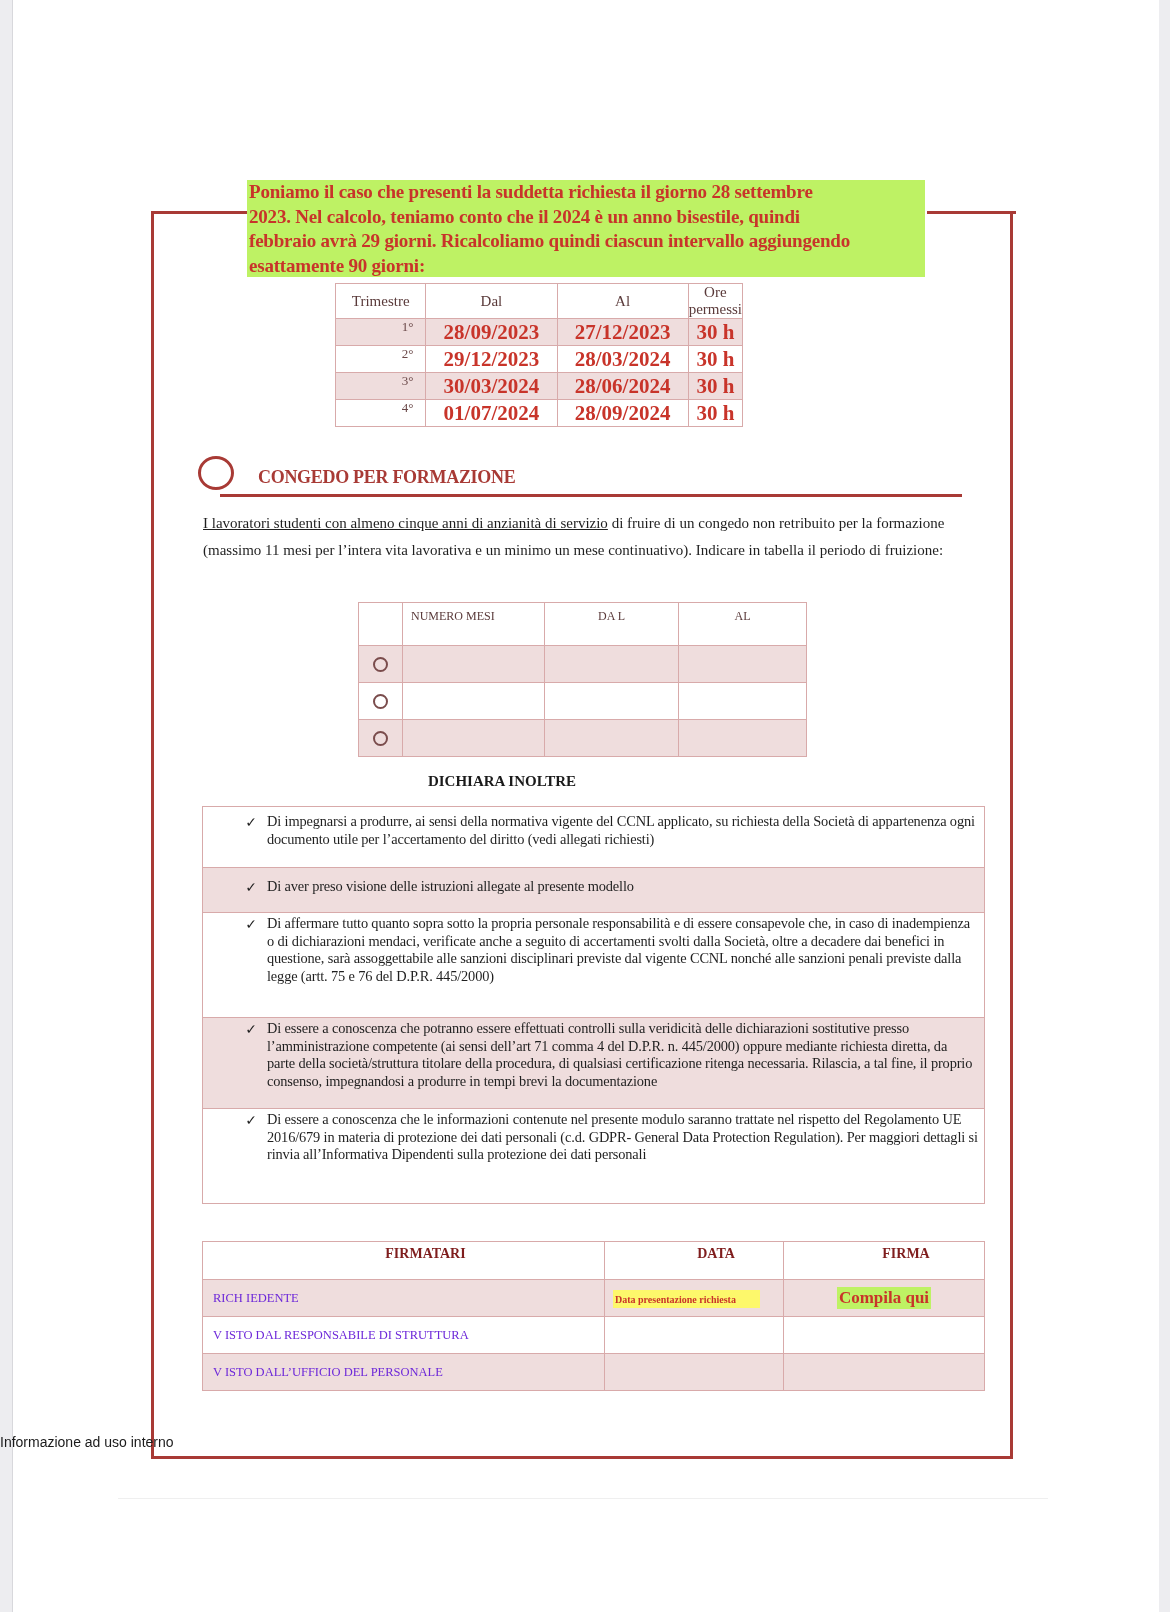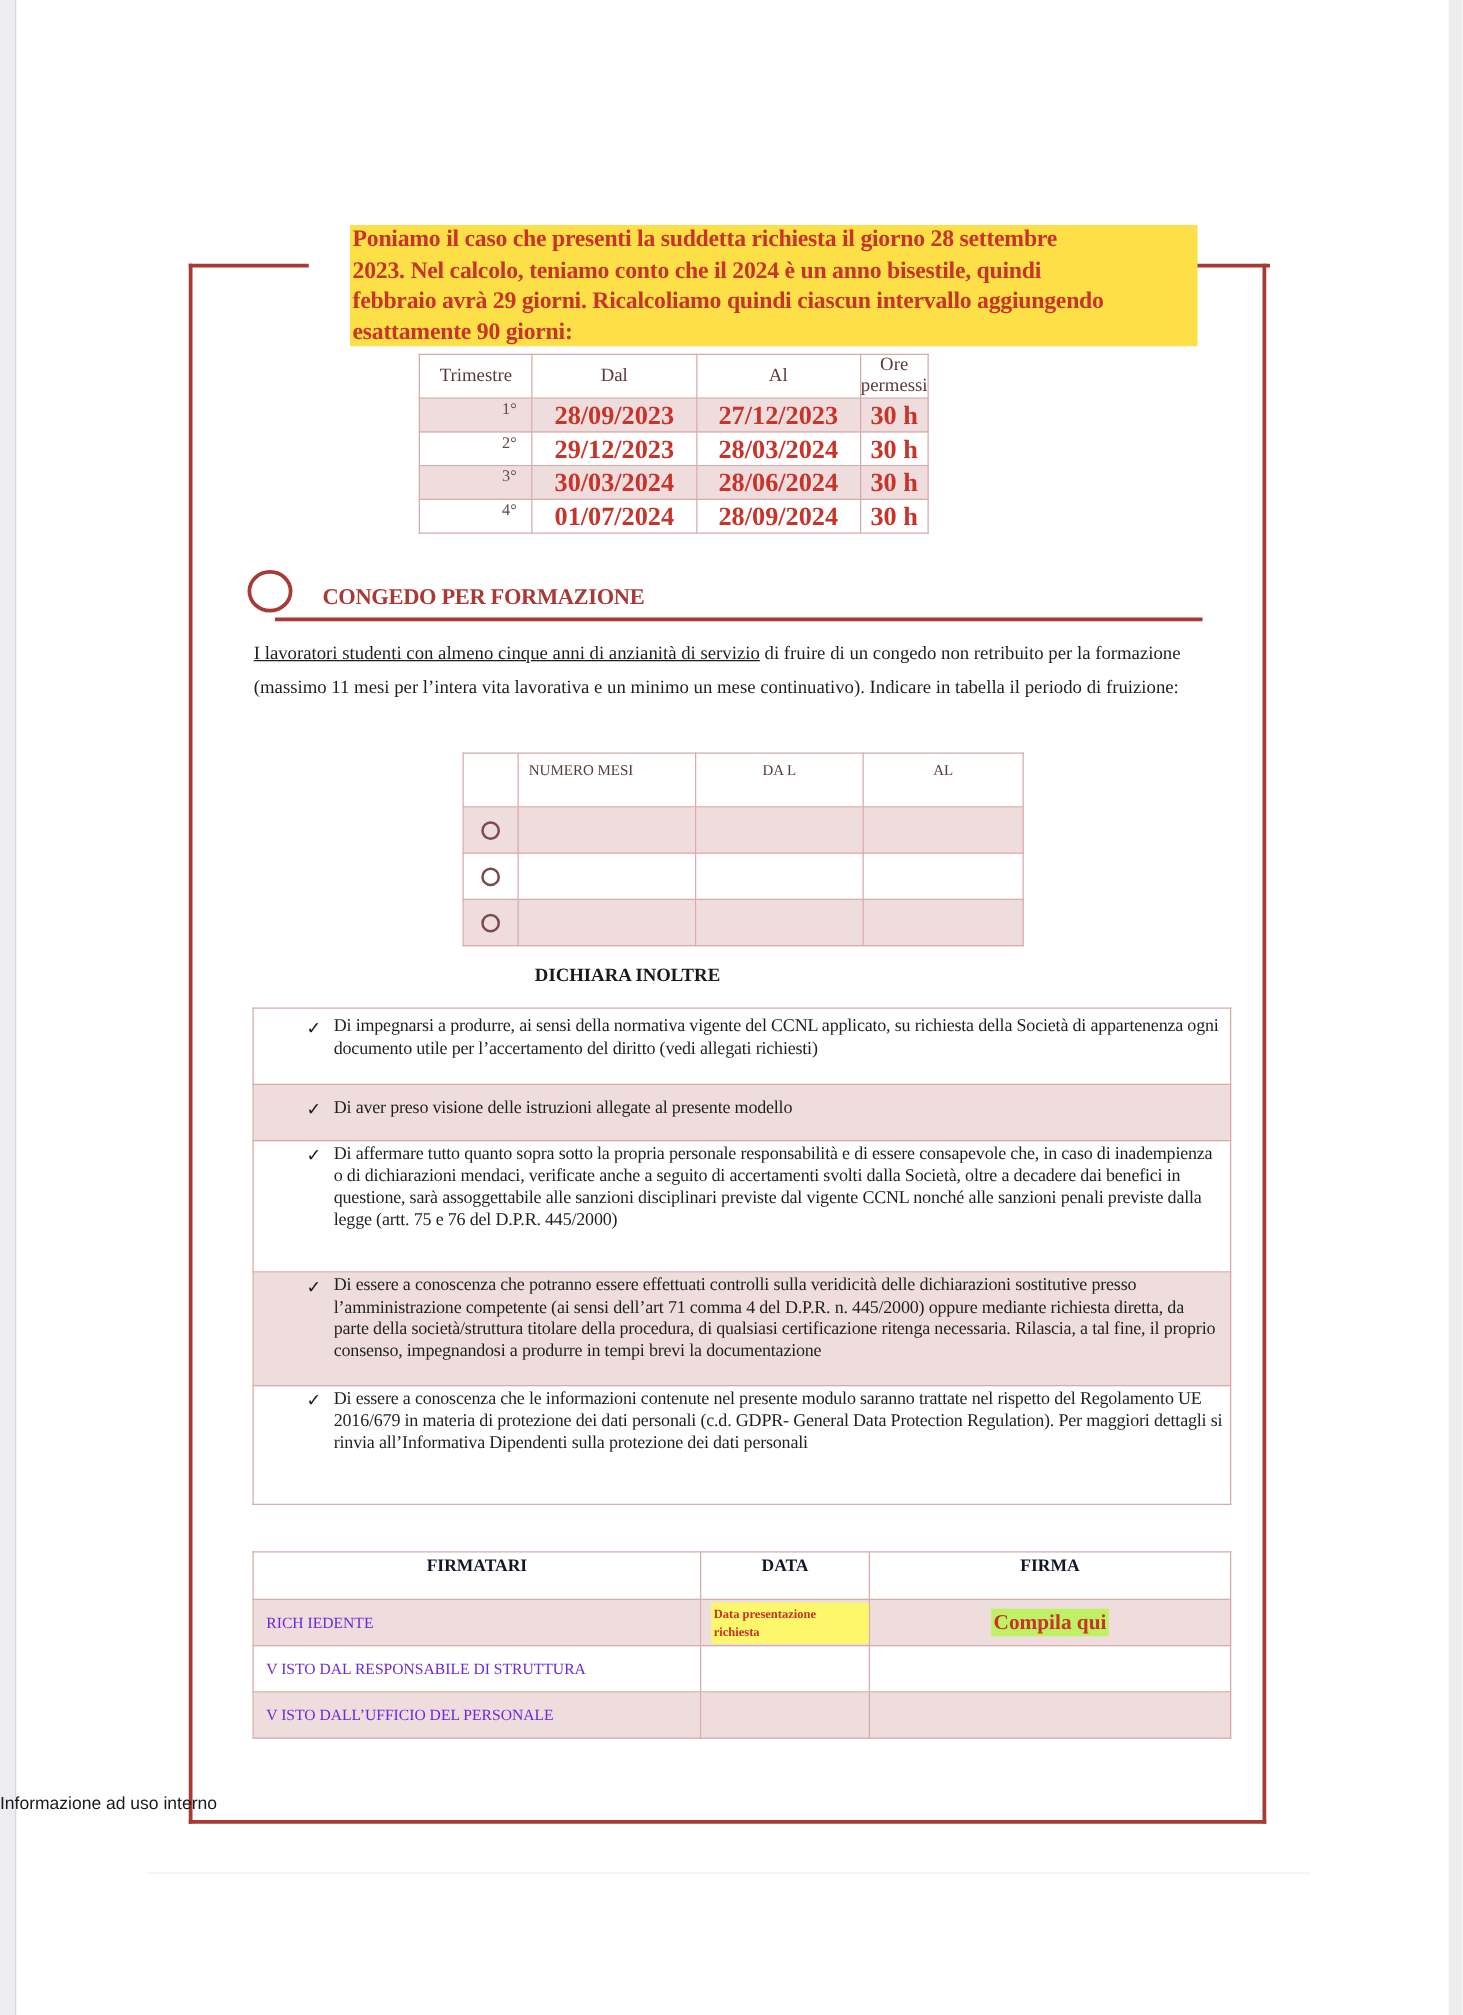--- a/index.html
+++ b/index.html
@@ -3,58 +3,58 @@
 <meta charset="utf-8">
 <style>
   html, body { margin:0; padding:0; }
   body { width:1170px; height:1612px; background:#ededf0; position:relative; overflow:hidden; font-family:"Liberation Serif", serif; }
   .page { position:absolute; left:12px; top:0; width:1146px; height:1612px; background:#ffffff; border-left:1px solid #d8d8dc; }
   .page-bottom-rule { position:absolute; left:118px; top:1498px; width:930px; height:1px; background:#efefef; }
   .frame { position:absolute; left:151px; top:211px; width:862px; height:1248px; border:3px solid #a83a35; border-top:none; box-sizing:border-box; }
   .frame-top-l { position:absolute; left:151px; top:211px; width:96px; height:3px; background:#a83a35; }
   .frame-top-r { position:absolute; left:927px; top:211px; width:89px; height:3px; background:#a83a35; }
 
-  .hl-note { position:absolute; left:247px; top:180px; width:678px; height:97px; background:#fde047; color:#c8342a; font-family:"Liberation Serif", serif; font-weight:bold; font-size:19px; line-height:24.5px; padding:0 2px; box-sizing:border-box; letter-spacing:-0.2px; transform-origin:left top;margin-left:33px; }
+  .hl-note { position:absolute; left:247px; top:180px; width:678px; height:97px; background:#bef264; color:#c8342a; font-family:"Liberation Serif", serif; font-weight:bold; font-size:19px; line-height:24.5px; padding:0 2px; box-sizing:border-box; letter-spacing:-0.2px; transform-origin:left top; }
   .hl-note span { display:block; }
 
   table { border-collapse:collapse; }
   .tri { position:absolute; left:335px; top:283px; width:408px; }
   .tri td, .tri th { border:1.5px solid #d8aaaa; padding:0; height:26px; }
   .tri th { font-weight:normal; font-size:15px; color:#5a3a3a; height:28px; }
   .tri .shade td { background:#efdddd; }
   .tri td.n { text-align:right; padding-right:12px; font-size:13px; color:#6a4848; vertical-align:top; }
   .tri td.d { text-align:center; color:#c8342a; font-weight:bold; font-size:21px; }
   .tri td.h { text-align:center; color:#c8342a; font-weight:bold; font-size:21px;margin-top:32px; }
 
   .sec-circle { position:absolute; left:198px; top:456px; width:36px; height:34px; border:3px solid #a83a35; border-radius:50%; box-sizing:border-box; }
   .sec-title { position:absolute; left:258px; top:467px; font-family:"Liberation Serif", serif; font-weight:bold; font-size:18px; color:#a83a35; letter-spacing:-0.3px; }
   .sec-rule { position:absolute; left:220px; top:494px; width:742px; height:3px; background:#a83a35; }
 
   .para { position:absolute; left:203px; top:510px; width:770px; font-family:"Liberation Serif", serif; font-size:15px; line-height:26.5px; color:#1f1f1f; }
   .para u { text-decoration:underline; }
 
-  .fm { position:absolute; left:358px; top:602px; width:449px;margin-left:12px; }
+  .fm { position:absolute; left:358px; top:602px; width:449px; }
   .fm td, .fm th { border:1.5px solid #d8aaaa; padding:0; }
   .fm th { height:36px; font-weight:normal; font-size:12px; color:#5a3a3a; vertical-align:top; padding-top:6px; }
   .fm td { height:36px; }
   .fm .shade td { background:#efdddd; }
   .fm .radio { width:11px; height:11px; border:2px solid #7a4c4c; border-radius:50%; margin:auto; }
 
   .dich-title { position:absolute; left:0; width:1004px; top:773px; text-align:center; font-family:"Liberation Serif", serif; font-weight:bold; font-size:15px; color:#1a1a1a; }
 
   .decl { position:absolute; left:202px; top:806px; width:783px; }
   .decl td { border:1.5px solid #d8aaaa; border-left:1.5px solid #d8aaaa; vertical-align:top; padding:0; }
   .decl .shade td { background:#efdddd; }
   .decl .row { display:flex; }
   .decl .chk { width:64px; text-align:right; padding-right:10px; font-size:14px; color:#1f1f1f; box-sizing:border-box; padding-top:1px; }
   .decl .txt { flex:1; font-size:14.4px; line-height:17.5px; color:#1f1f1f; padding-right:6px; letter-spacing:-0.15px; }
 
   .sig { position:absolute; left:202px; top:1241px; width:783px; }
   .sig td, .sig th { border:1.5px solid #d8aaaa; padding:0; height:36px; }
-  .sig th { font-size:14px; color:#0f172a; font-weight:bold; vertical-align:top; padding-top:4px; height:33px; }
+  .sig th { font-size:14px; color:#7f1d1d; font-weight:bold; vertical-align:top; padding-top:4px; height:33px;padding-left:44px; }
   .sig .shade td { background:#efdddd; }
   .sig td.lbl { font-size:12.5px; color:#6d28d9; padding-left:10px; }
   .sig .hl-small { display:inline-block; background:#fdf86b; color:#c8342a; font-weight:bold; font-size:10px; line-height:15px; padding:2px 24px 1px 2px; margin-left:8px; }
   .sig .hl-big { display:inline-block; background:#bef264; color:#c8342a; font-weight:bold; font-size:17px; padding:1px 2px; }
 
   .footer { position:absolute; left:0; width:1141px; top:1434px; font-family:"Liberation Sans", sans-serif; font-size:14px; color:#1a1a1a; }
 </style>
 </head>
 <body>
 

